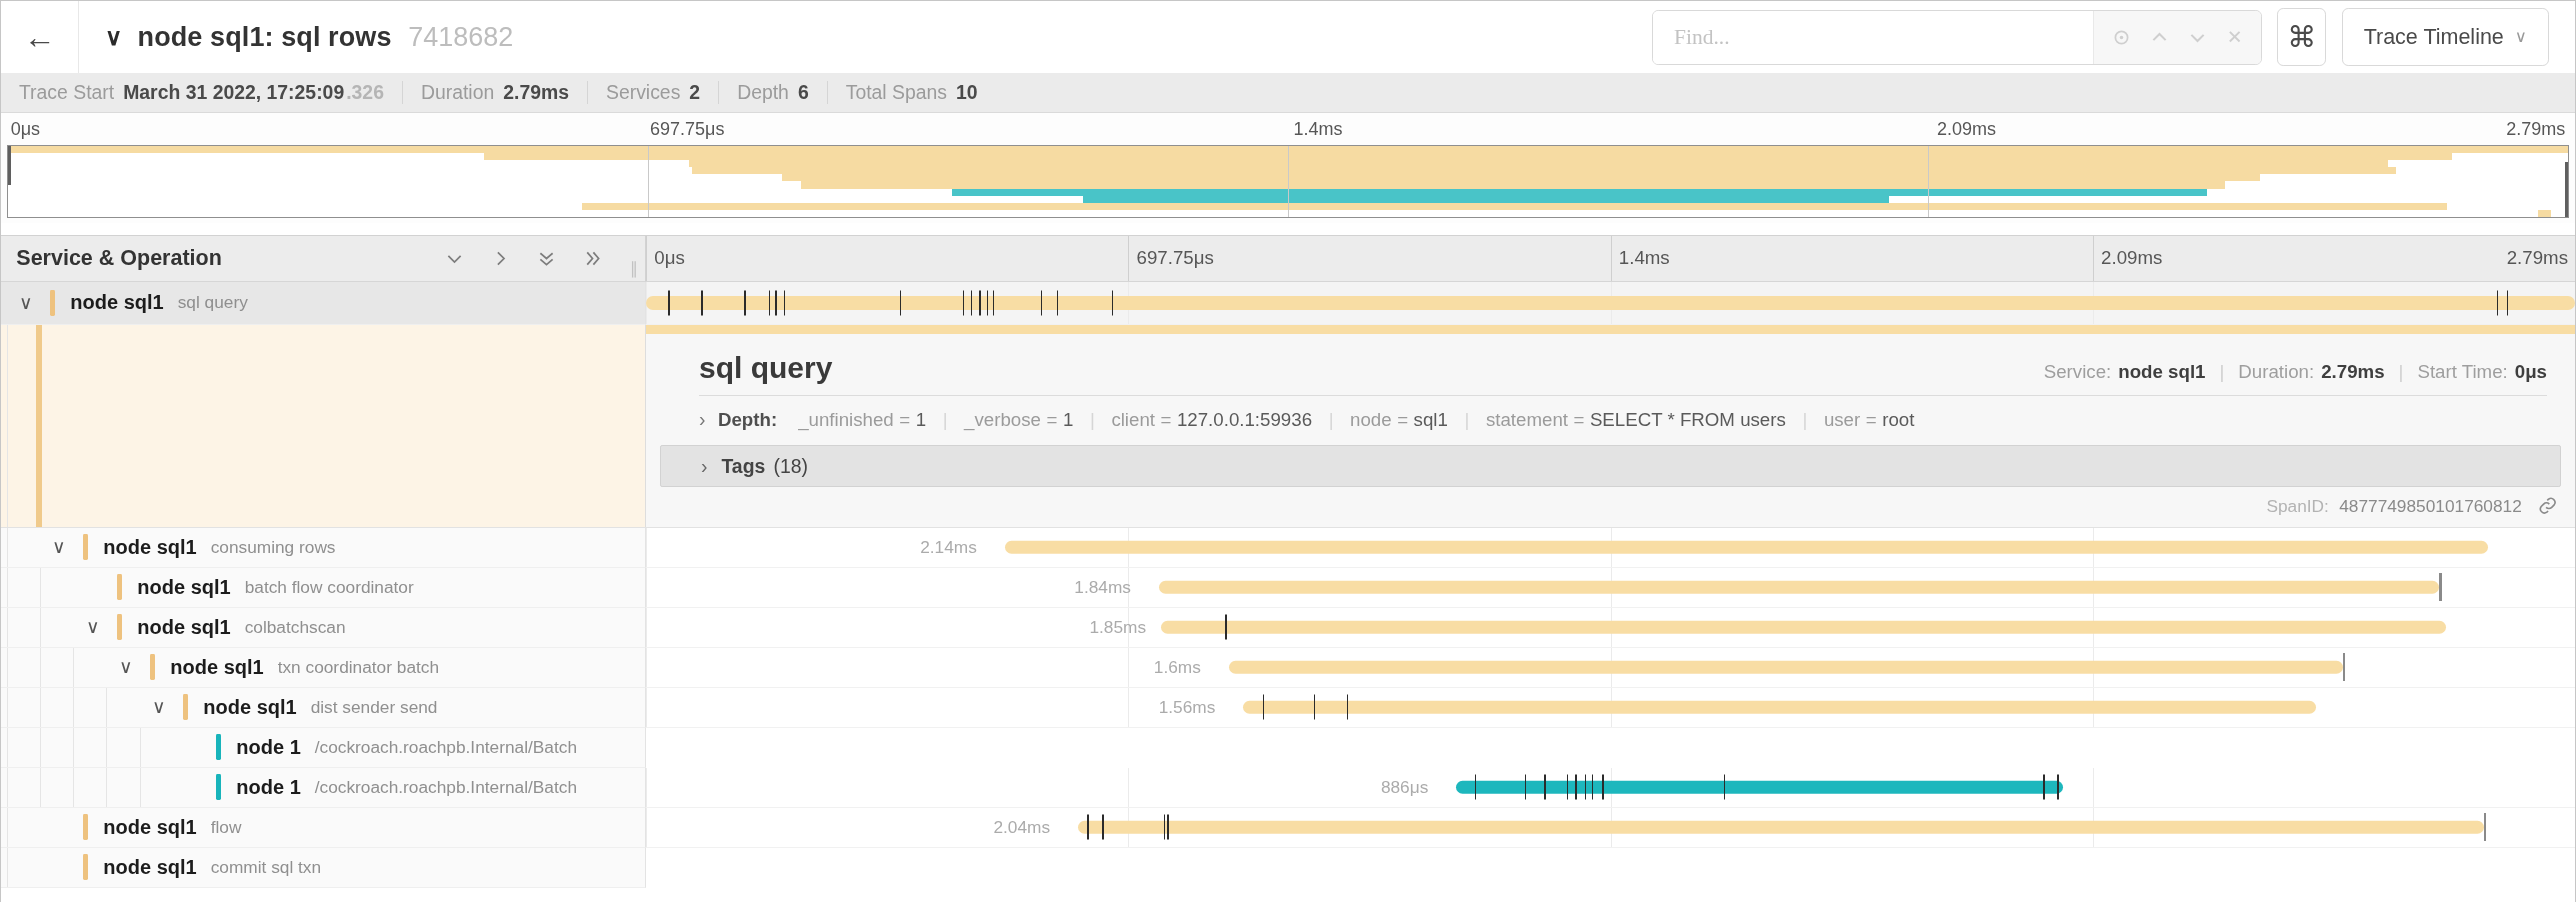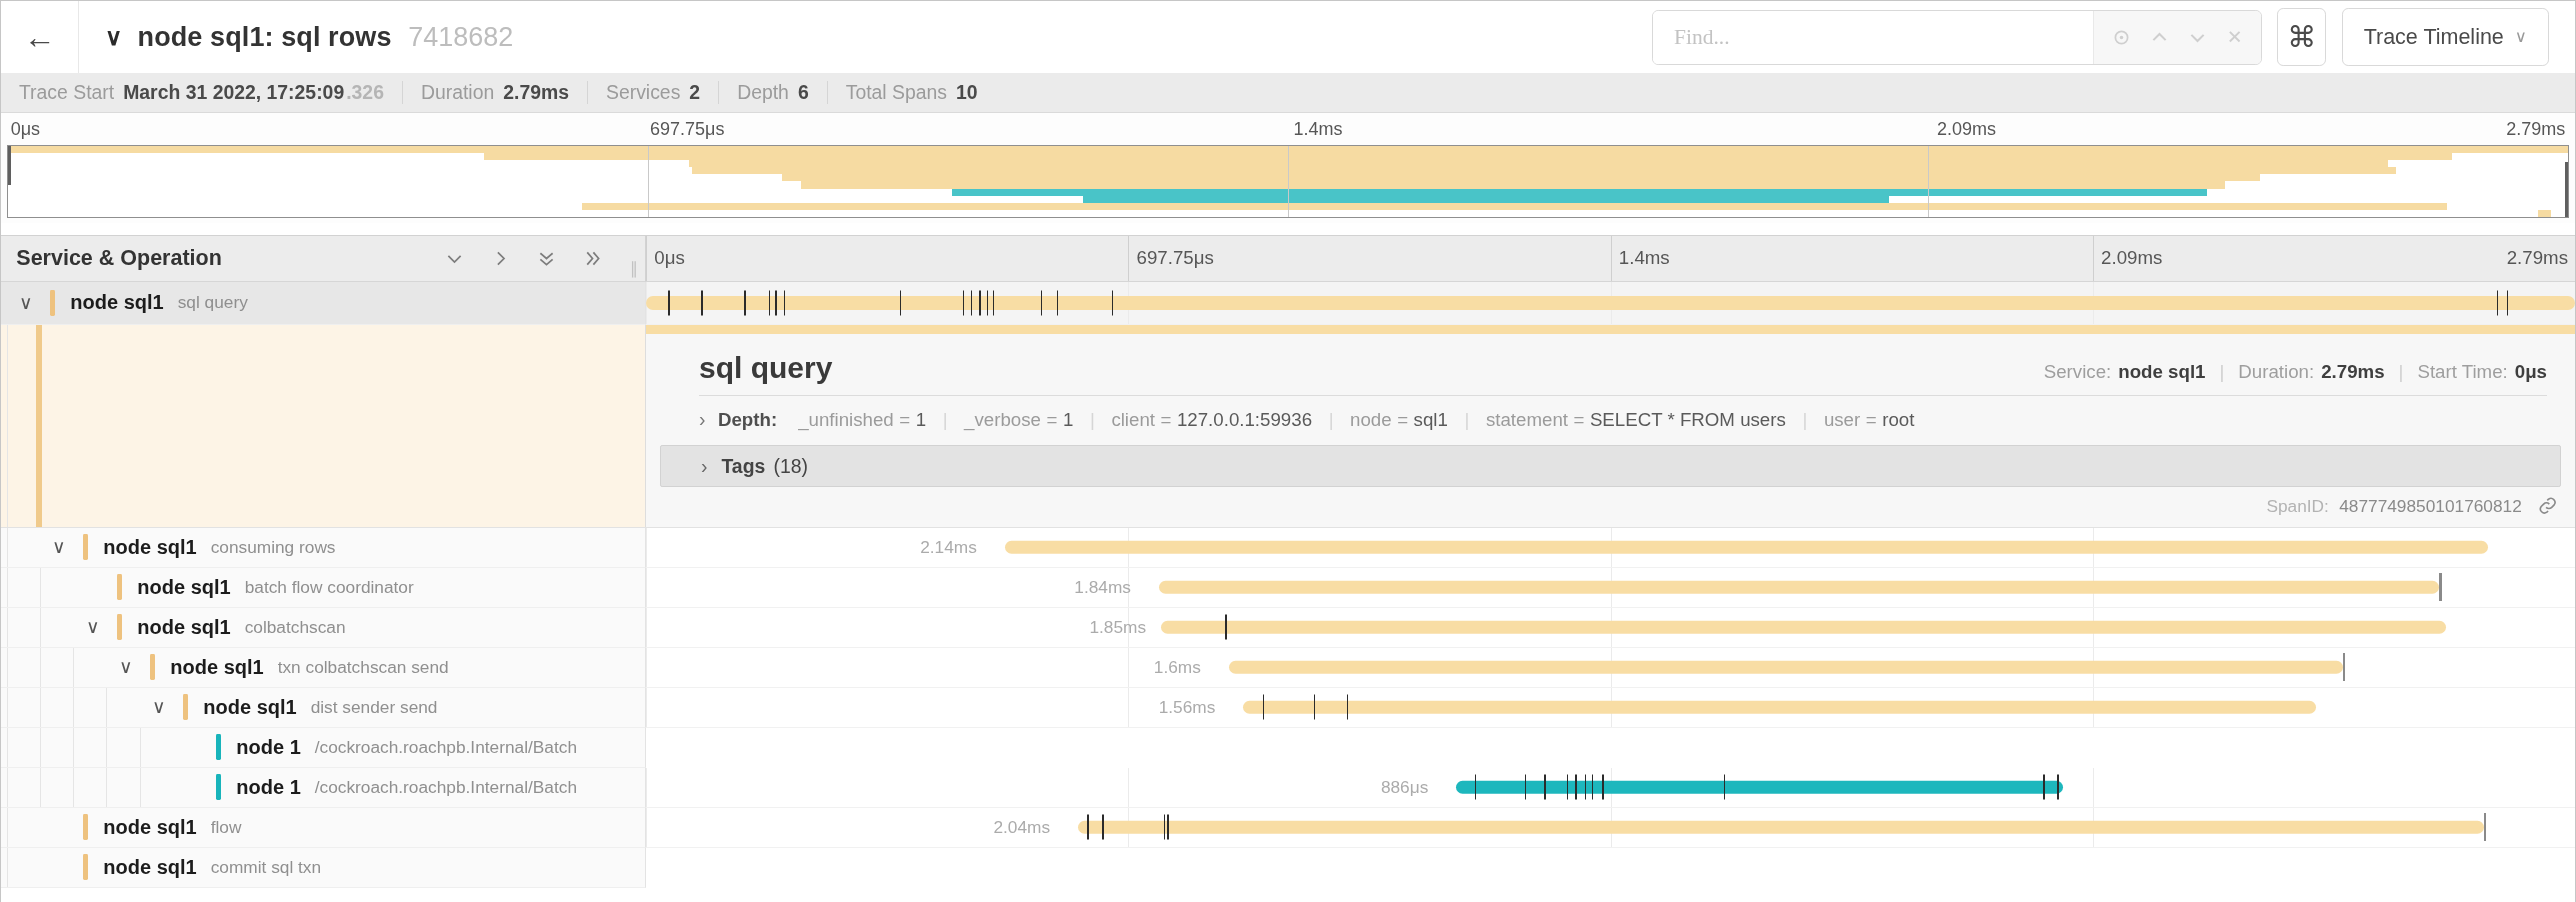--- a/index.html
+++ b/index.html
@@ -395,21 +395,21 @@
         </div>
         <div class="row">
           <div class="tree-cell">
             <div class="guide" style="left: 5.5px;"></div>
             <div class="guide" style="left: 39px;"></div>
             <div class="guide" style="left: 72px;"></div>
             <div style="width: 118px; flex: 0 0 auto;"></div>
             <div class="t-chev">∨</div>
             <div class="t-bar" style="background: rgb(238, 194, 127);"></div>
             <div class="t-svc">node sql1</div>
-            <div class="t-op">txn colbatchscan send</div>
+            <div class="t-op">txn coordinator batch</div>
           </div>
           <div class="tl-cell">
             <div class="col-line" style="left: 0%;"></div>
             <div class="col-line" style="left: 25%;"></div>
             <div class="col-line" style="left: 50%;"></div>
             <div class="col-line" style="left: 75%;"></div>
             <div class="bar-label" style="left: 30.2151%;">1.6ms</div>
             <div class="span-bar" style="left: 30.2151%; width: 57.7778%; background: rgb(248, 221, 164);"></div>
             <div class="end-tick" style="left: 87.9928%;"></div>
           </div>

